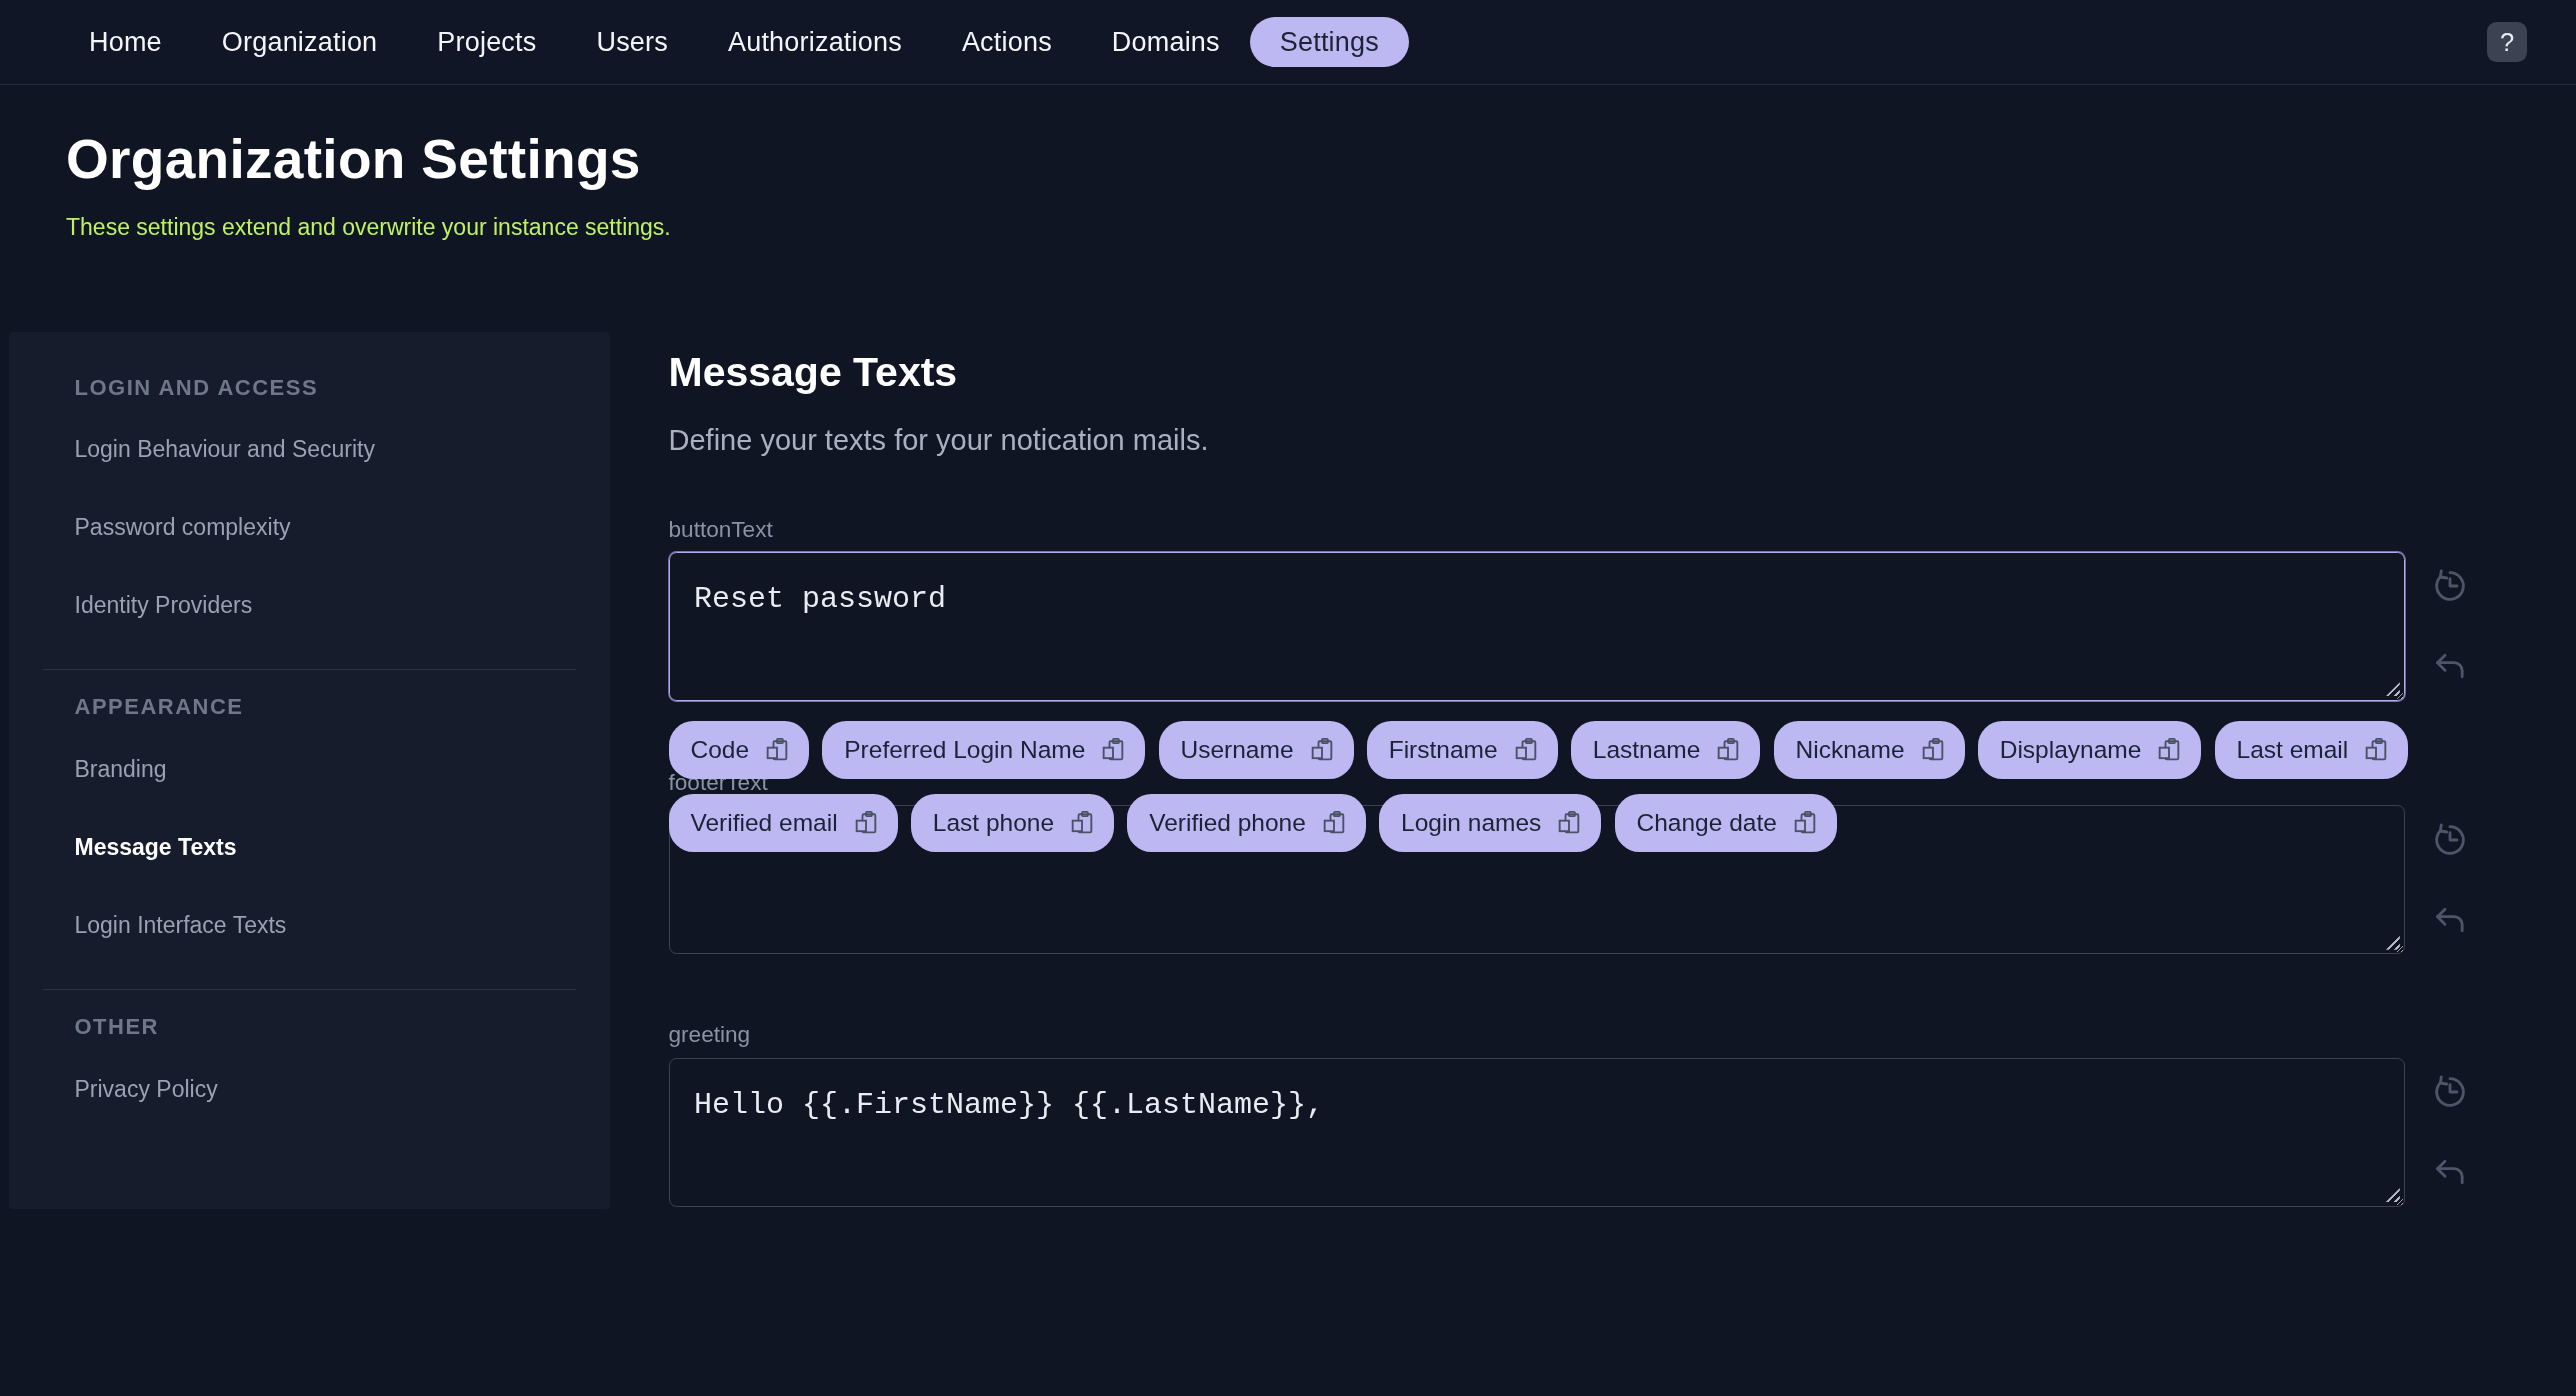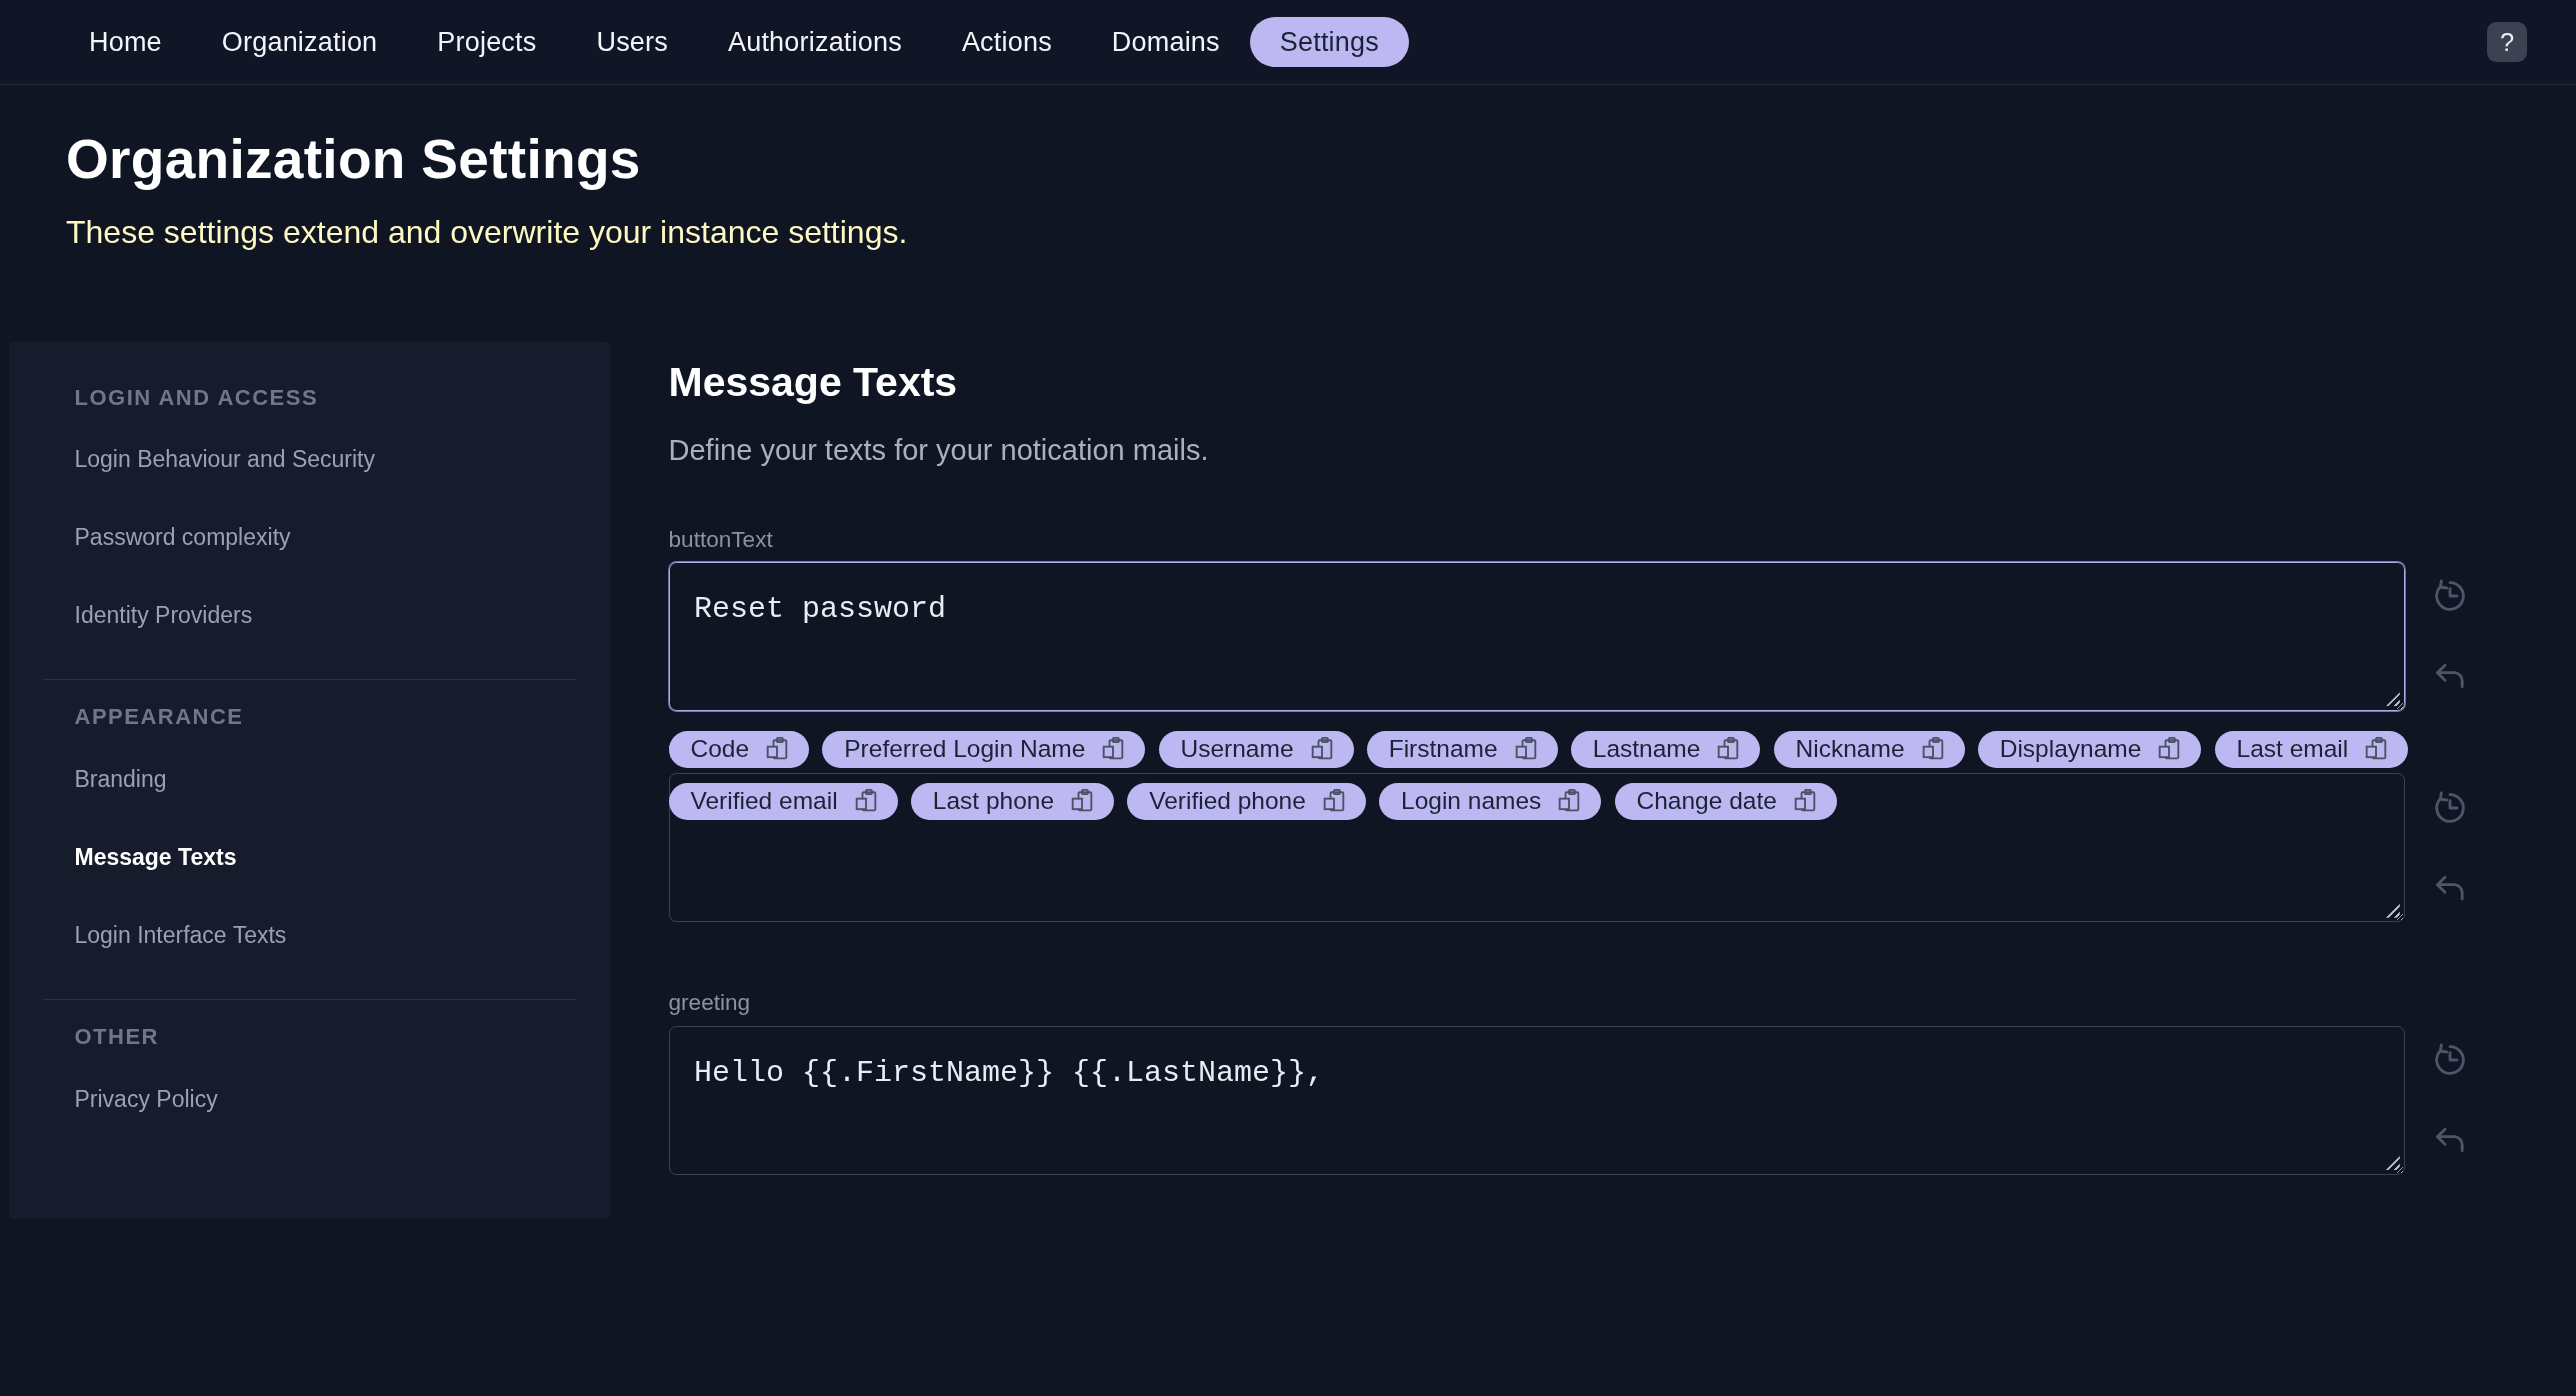--- a/index.html
+++ b/index.html
@@ -26,21 +26,21 @@
   .nav-item.active{background:#bdb7f2;color:#1b2336;}
   .help-btn{
     margin-left:auto;width:40px;height:40px;border-radius:9.4px;
     background:#3b4252;color:#e9ecf2;font-size:25.5px;border:none;cursor:pointer;
     display:flex;align-items:center;justify-content:center;font-family:inherit;
   }
 
   
   .page-header{margin:42px 0 0 66px;}
   .page-title{margin:0;font-size:55px;font-weight:700;color:#ffffff;letter-spacing:0.3px;}
-  .page-subtitle{margin:22.6px 0 0;font-size:32px;color:#fef9c3;}
+  .page-subtitle{margin:22.6px 0 0;font-size:23px;color:#bef264;}
 
   
   .content{display:flex;align-items:flex-start;margin-top:91px;}
 
   
   .sidebar{
     width:601px;margin-left:8.5px;flex:0 0 auto;
     background:#161c2b;border-radius:3.8px;
     padding:43px 0 81px;box-sizing:border-box;
   }
@@ -99,21 +99,21 @@
     width:91px;display:flex;flex-direction:column;align-items:center;
     justify-content:center;gap:40px;color:#4d5669;
   }
   .icon-btn{background:transparent;border:none;padding:0;cursor:pointer;color:inherit;}
   .icon-btn svg{width:40px;height:40px;display:block;}
 
   
   .chips{position:relative;z-index:3;margin-top:20px;display:flex;flex-direction:column;gap:15px;width:1736px;}
   .chip-row{display:flex;gap:13.2px;}
   .chip{
-    height:37px;border:none;border-radius:24.5px;background:#bdb7f2;color:#1b2336;
+    height:58px;border:none;border-radius:24.5px;background:#bdb7f2;color:#1b2336;
     display:inline-flex;align-items:center;gap:14px;padding:0 18px 0 22px;
     font-size:24.5px;font-family:inherit;cursor:pointer;white-space:nowrap;
   }
   .chip-icon{width:28px;height:28px;color:#4a5264;}
 </style>
 </head>
 <body>
 
 <div class="app">
 

